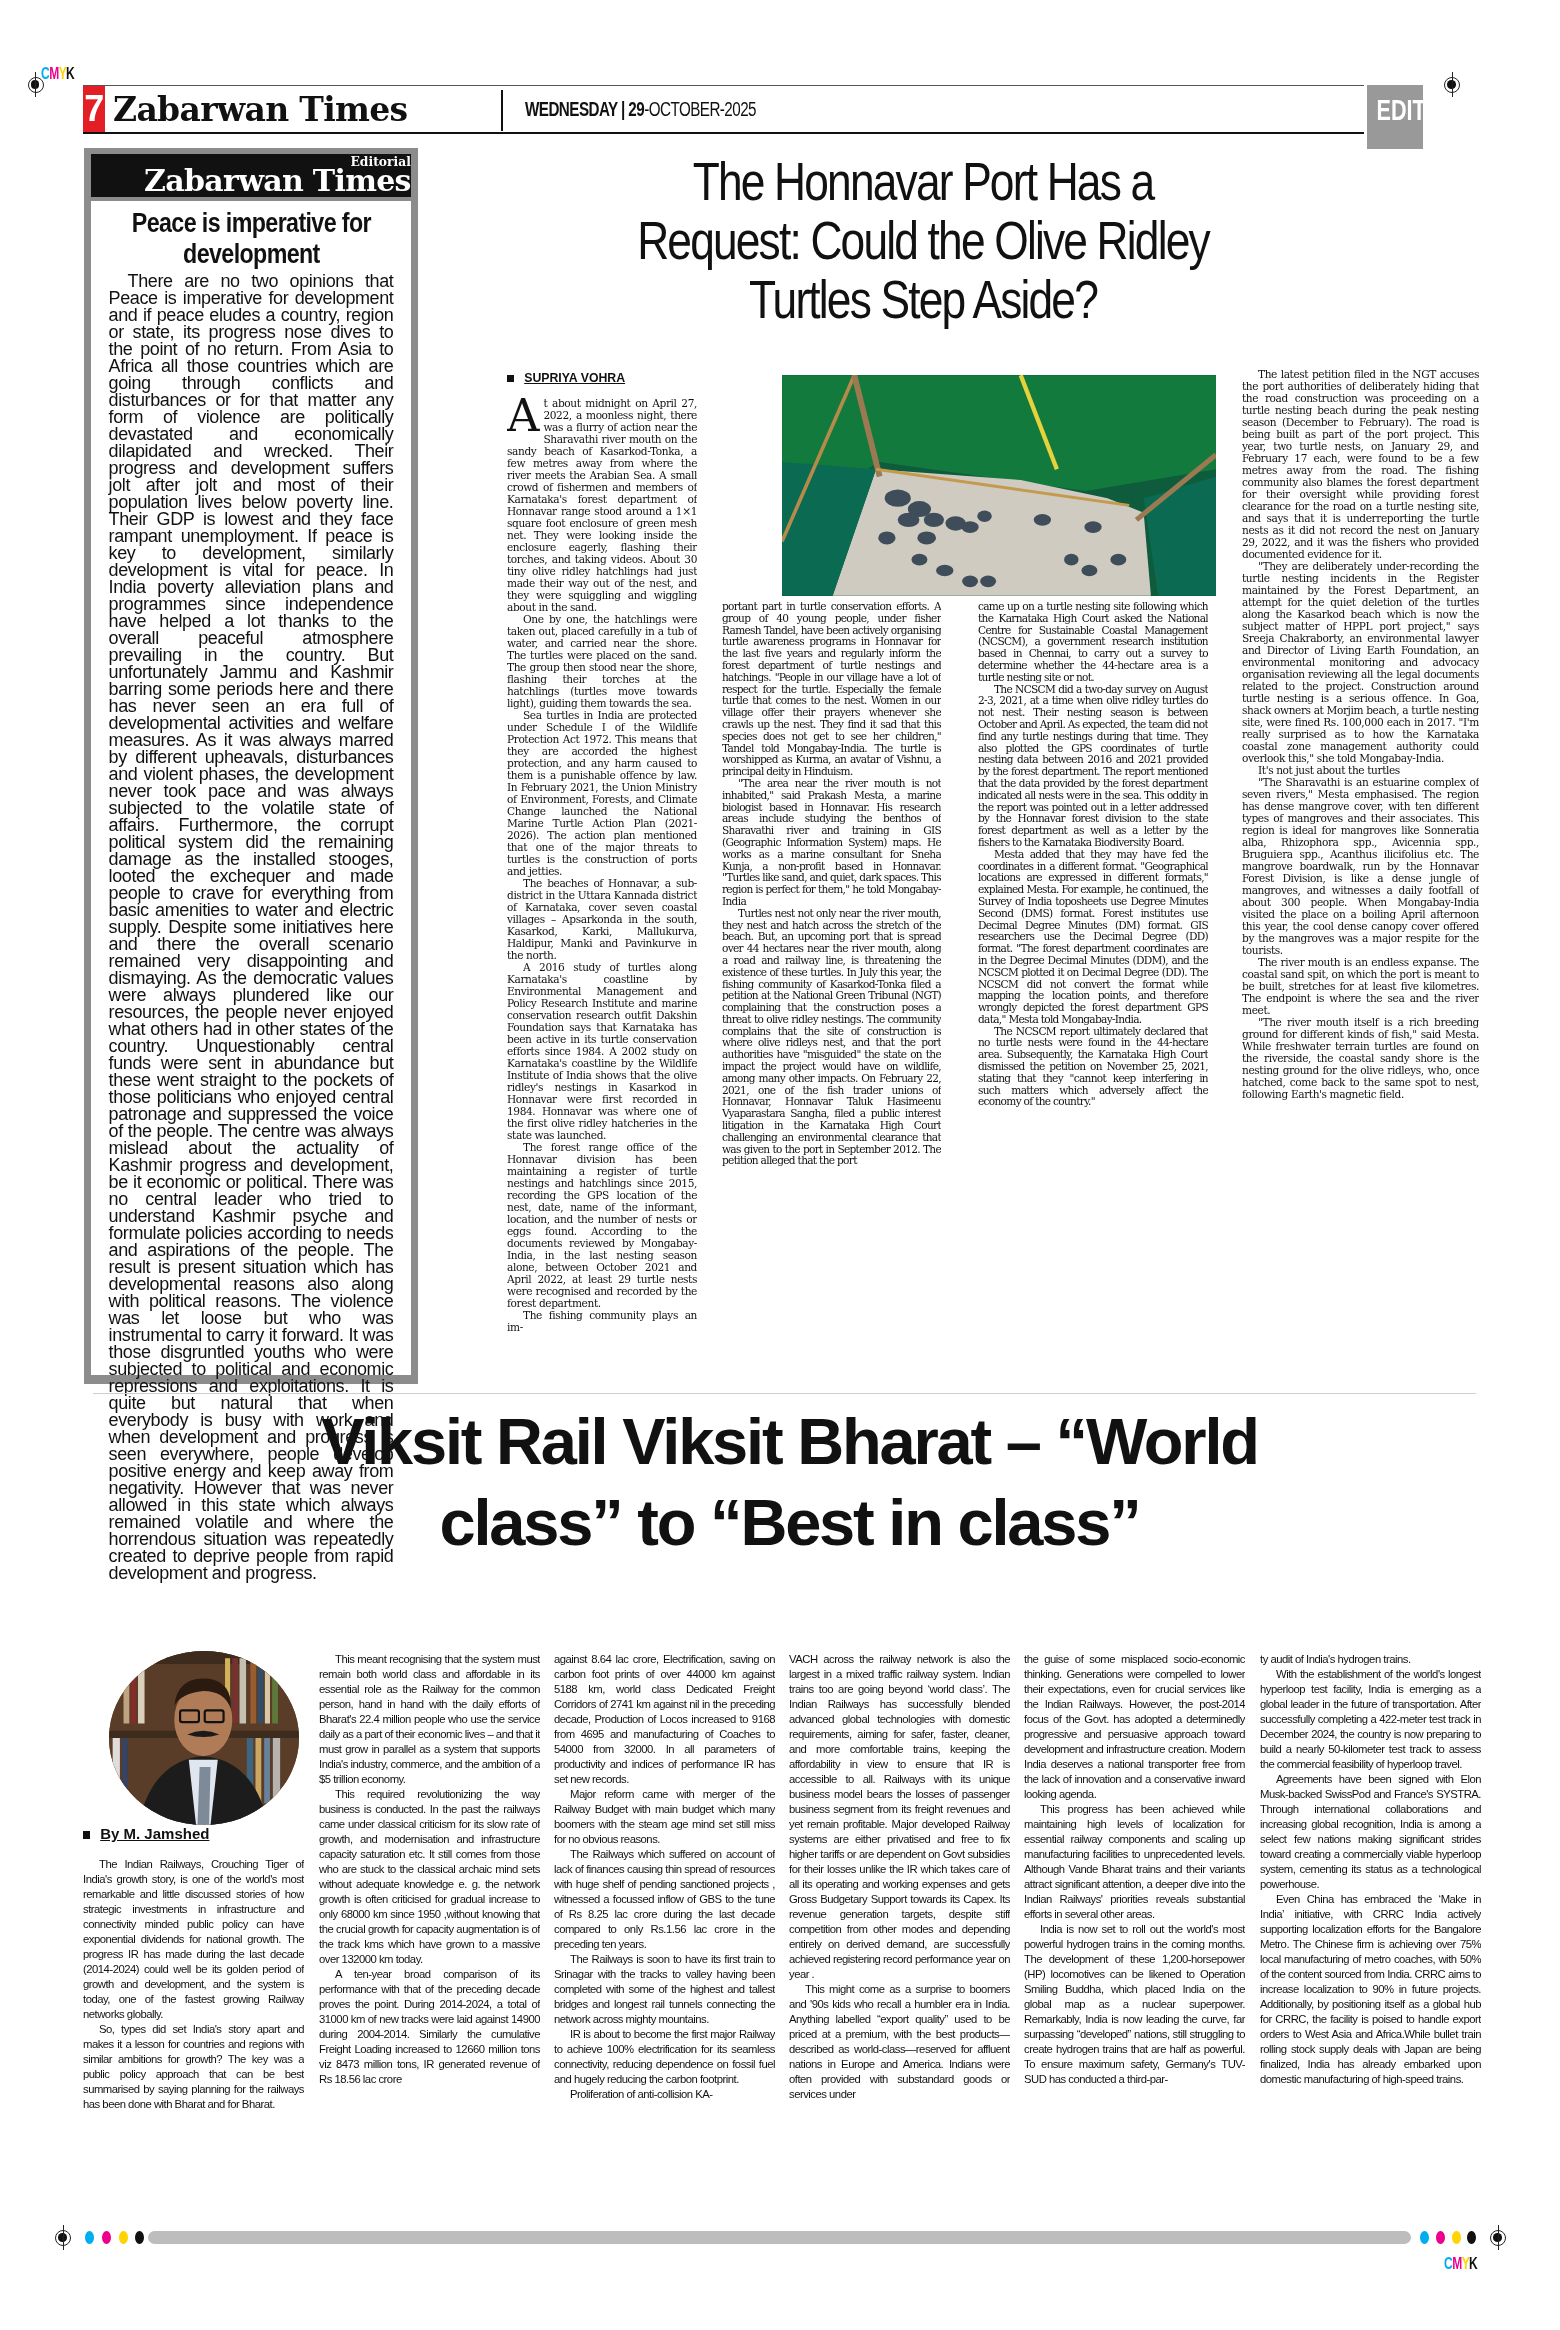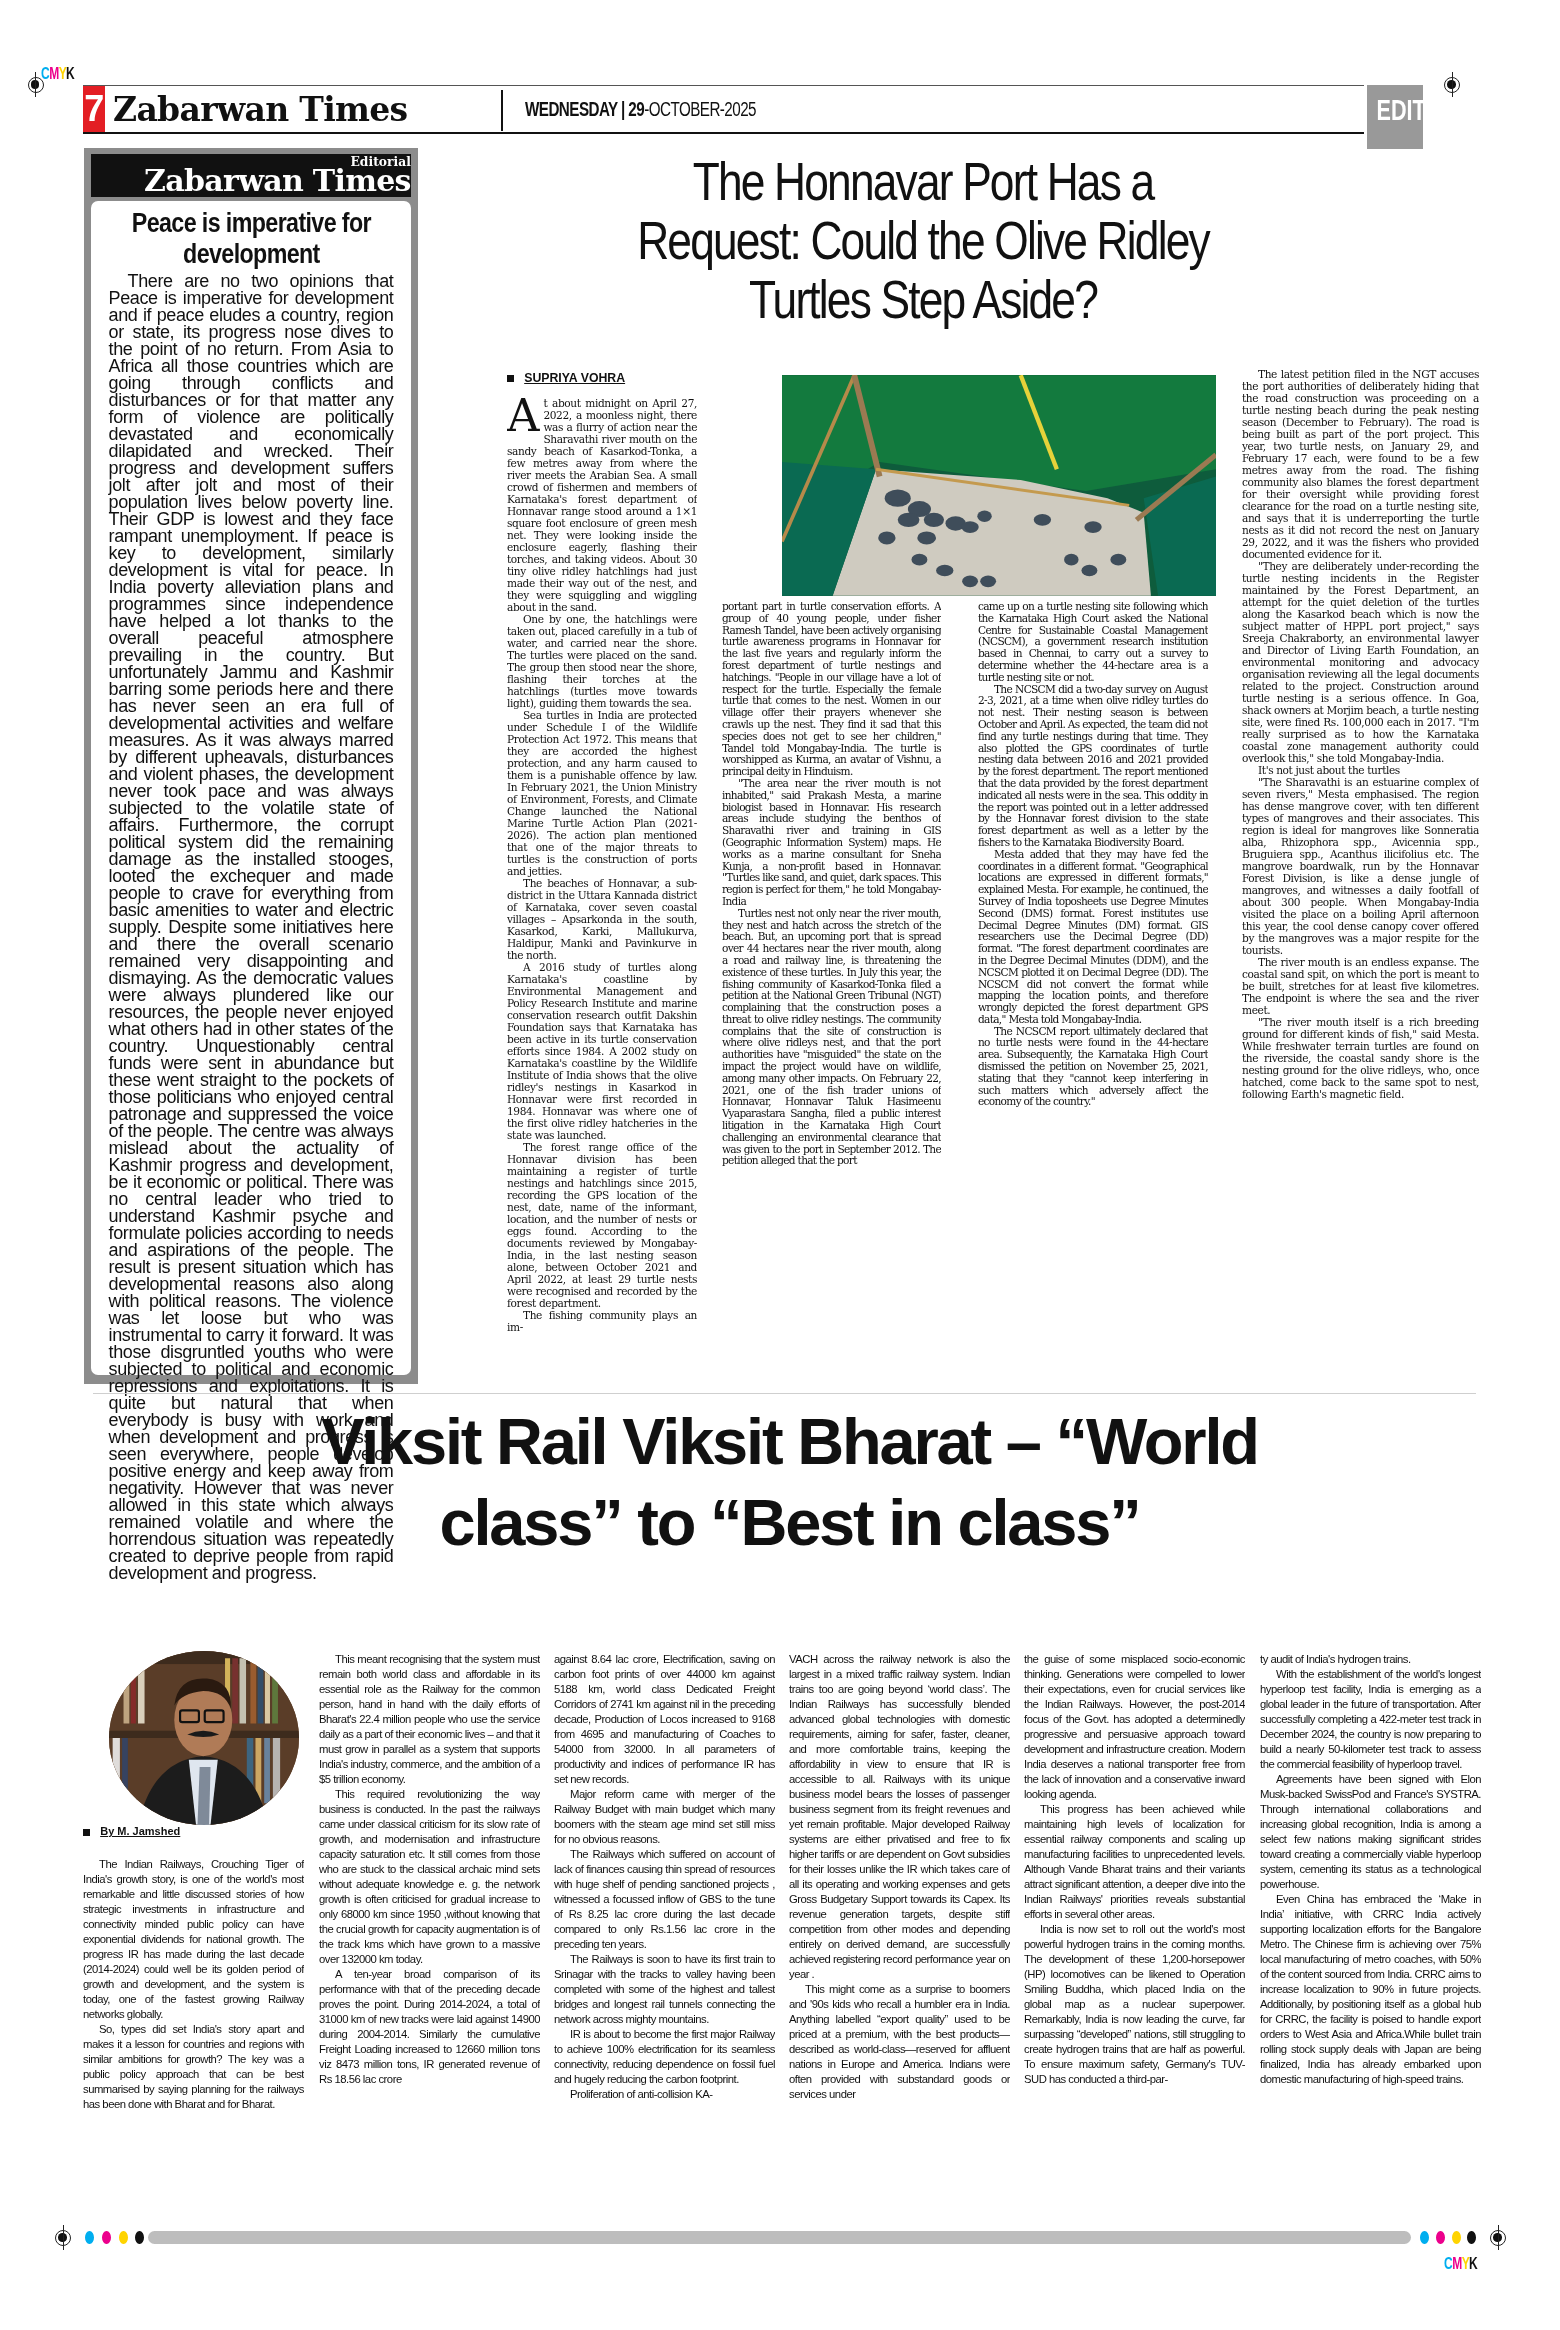--- a/index.html
+++ b/index.html
@@ -22,21 +22,21 @@
   .mast-date { position: absolute; left: 442px; top: 12.3px; font-family: "Liberation Sans", sans-serif; font-size: 19.5px; font-weight: 700; letter-spacing: -0.7px; transform: scaleX(0.78); transform-origin: left; }
   .mast-date .dm { font-weight: 400; }
   .edit-tab { position: absolute; left: 1367px; top: 85px; width: 56px; height: 64px; background: #999; color: #fff; font-family: "Liberation Sans", sans-serif; font-weight: 700; font-size: 30px; line-height: 49px; text-align: center; }
   .edit-tab span { display: inline-block; transform: scaleX(0.72); }
 
   
   .ed-box { position: absolute; left: 84px; top: 148px; width: 334px; height: 1236px; background: #8c8c8c; padding: 5.8px 7.2px 7.2px 7.2px; }
   .ed-banner { height: 43px; background: #111; color: #fff; text-align: right; position: relative; }
   .ed-banner .ed-small { position: absolute; left: 0; right: 0; top: 1.4px; font-family: "DejaVu Serif", serif; font-weight: 700; font-size: 12.3px; line-height: 13px; }
   .ed-banner .ed-big { position: absolute; left: 0; right: 0; top: 10px; font-family: "DejaVu Serif", serif; font-weight: 700; font-size: 30px; line-height: 33px; letter-spacing: -0.7px; }
-  .ed-inner { background: #fff; margin-top: 4.3px; height: 1174px; padding: 7.2px 17.4px 0 17.4px; border-radius: 7px; }
+  .ed-inner { background: #fff; margin-top: 4.3px; height: 1174px; padding: 7.2px 17.4px 0 17.4px; }
   .ed-title { font-family: "Liberation Sans", sans-serif; font-weight: 700; font-size: 27px; line-height: 31px; text-align: center; letter-spacing: -0.7px; transform: scaleX(0.86); }
   .ed-body { font-family: "Liberation Sans", sans-serif; font-size: 18px; line-height: 17px; text-align: justify; letter-spacing: -0.4px; margin-top: 2.9px; }
   .ed-body p { text-indent: 19px; }
 
   
   .h1 { position: absolute; left: 550px; top: 152px; width: 746px; text-align: center; font-family: "Liberation Sans", sans-serif; font-weight: 400; font-size: 54px; line-height: 59px; letter-spacing: -2.2px; }
   .h1 span { display: inline-block; transform: scaleX(0.82); }
 
   .byline { position: absolute; font-family: "Liberation Sans", sans-serif; font-weight: 700; font-size: 12.3px; text-decoration: underline; }
   .bullet { display: inline-block; width: 7.2px; height: 7.2px; background: #111; margin-right: 10px; vertical-align: middle; }
@@ -200,21 +200,21 @@
     <polygon points="110,150 150,150 140,240 120,240" fill="#dfe6ef"></polygon>
     <polygon points="125,160 140,160 138,240 122,240" fill="#7f8a99"></polygon>
     <ellipse cx="130" cy="95" rx="40" ry="50" fill="#b07b57"></ellipse>
     <path d="M90 75 Q95 35 135 38 Q170 42 168 80 Q160 55 130 55 Q100 58 90 75 Z" fill="#2a1a10"></path>
     <rect x="98" y="82" width="26" height="16" rx="3" fill="none" stroke="#111" stroke-width="3"></rect>
     <rect x="132" y="82" width="26" height="16" rx="3" fill="none" stroke="#111" stroke-width="3"></rect>
     <path d="M108 115 Q130 105 152 115 Q130 122 108 115 Z" fill="#1a1a1a"></path>
   </svg>
 </div>
 
-<div class="byline" style="left:83px; top:1825px; font-size:11px;"><span class="bullet"></span><span>By  M. Jamshed</span></div>
+<div class="byline" style="left:83px; top:1825px; font-size:15px;"><span class="bullet"></span><span>By  M. Jamshed</span></div>
 
 <div class="col bottom-col" style="left:83px; top:1857px; width:221px; height:347px;">
   <p>The Indian Railways, Crouching Tiger of India's growth story, is one of the world's most remarkable and little discussed stories of how strategic investments in infrastructure and connectivity minded public policy can have exponential dividends for national growth.  The progress IR has made during the last decade (2014-2024) could well be its golden period of growth and development, and the system is today, one of the fastest growing Railway networks globally.</p>
   <p>So, types did set India's story apart and makes it a lesson for countries and regions with similar ambitions for growth? The key was a public policy approach that can be best summarised by saying planning for the railways has been done with Bharat and for Bharat.</p>
 </div>
 
 <div class="col bottom-col" style="left:319px; top:1652px; width:221px; height:554px;">
   <p>This meant recognising that the system must remain both world class and affordable in its essential role as the Railway for the common person, hand in hand with the daily efforts of Bharat's 22.4 million people who use the service daily as a part of their economic lives – and that it must grow in parallel as a system that supports India's industry, commerce, and the ambition of a $5 trillion economy.</p>
   <p>This required revolutionizing the way business is conducted. In the past the railways came under classical criticism for its slow rate of growth, and modernisation and infrastructure capacity saturation etc. It still comes from those who are stuck to the classical archaic mind sets without adequate knowledge e. g. the network growth is often criticised for gradual increase to only 68000 km since 1950 ,without knowing that the crucial growth for capacity augmentation is of the track kms which have grown to a massive over 132000 km today.</p>
   <p>A ten-year broad comparison of its performance with that of the preceding decade proves the point. During 2014-2024, a total of 31000 km of new tracks were laid against 14900 during 2004-2014. Similarly the cumulative Freight Loading increased to 12660 million tons viz 8473 million tons, IR generated revenue of Rs 18.56 lac crore</p>

